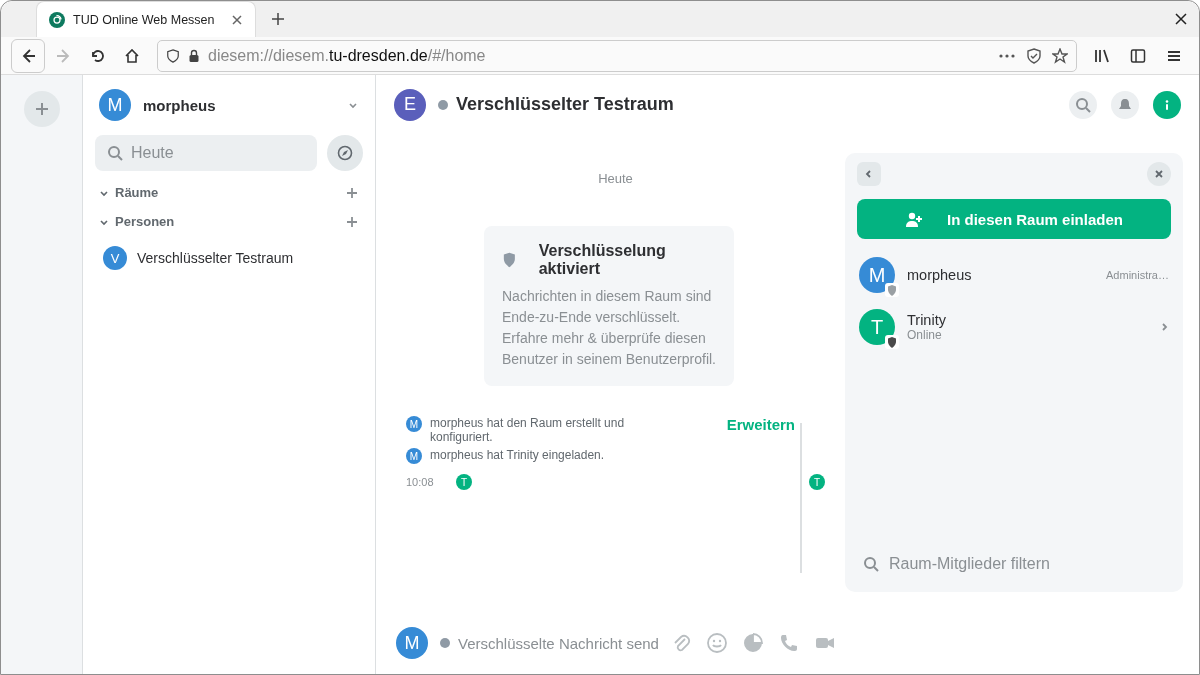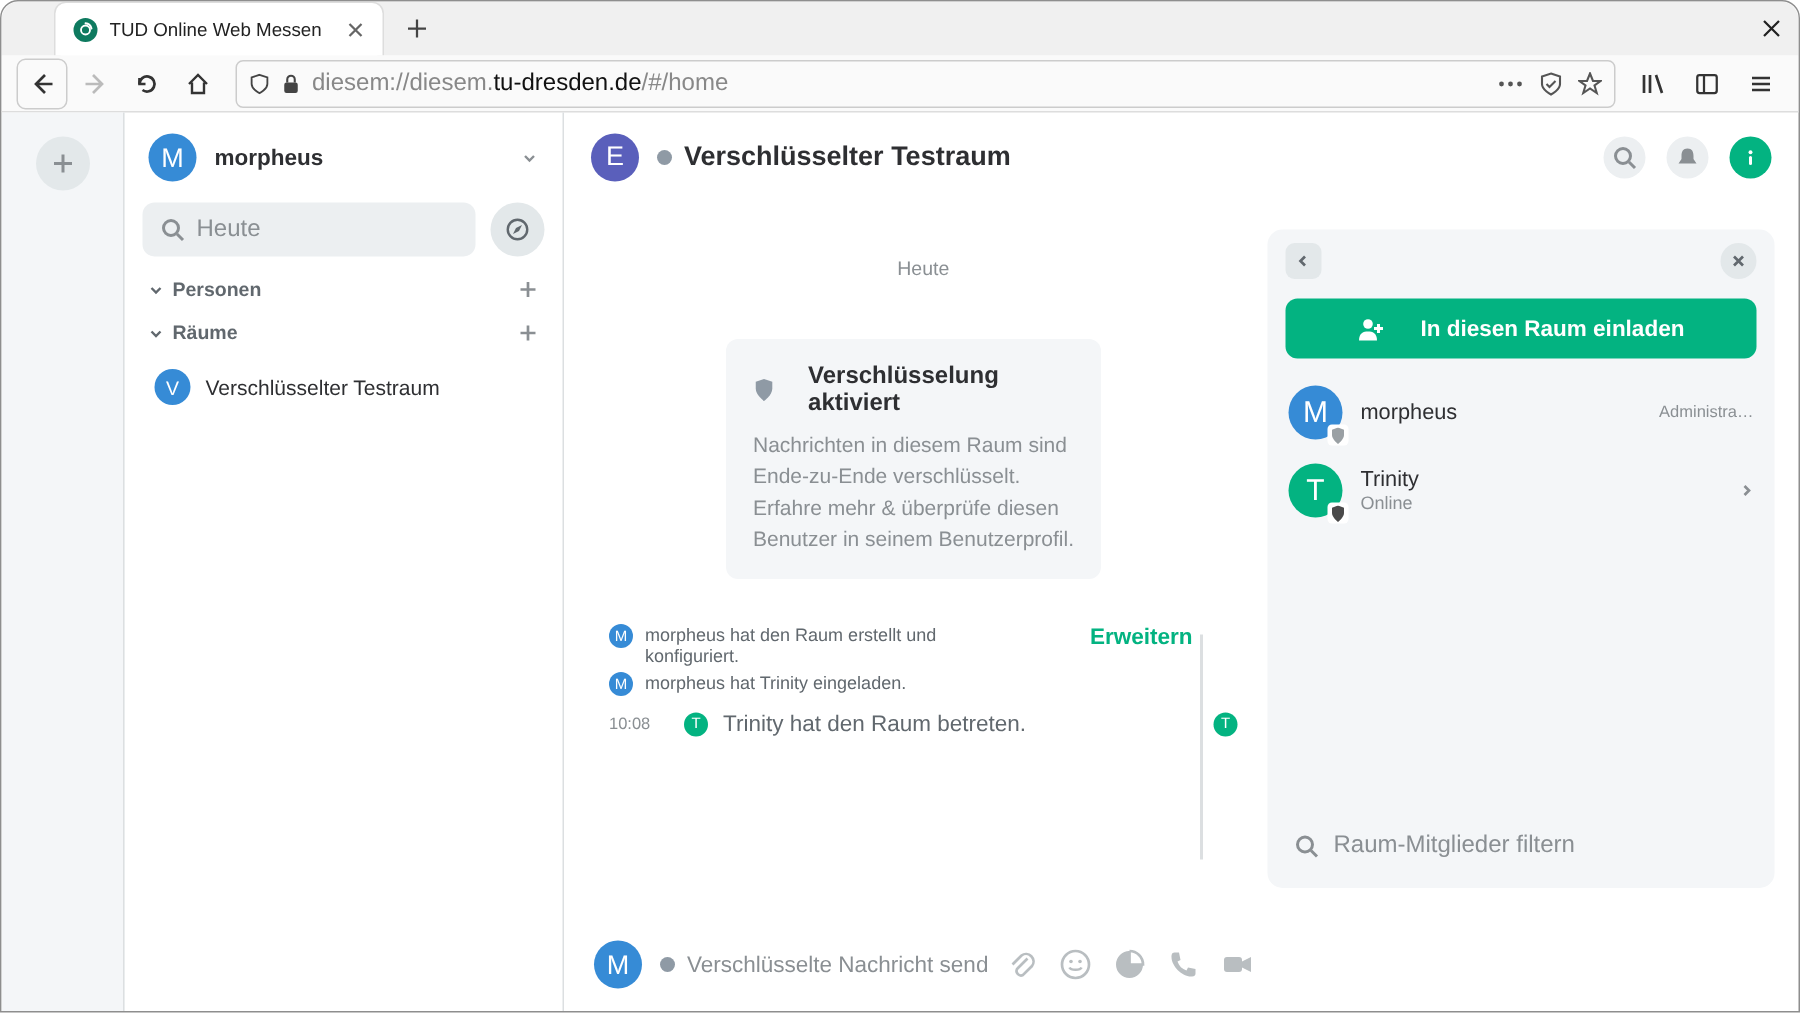--- a/index.html
+++ b/index.html
@@ -234,34 +234,34 @@
             <circle cx="8" cy="8" r="6.5" fill="none" stroke="currentColor" stroke-width="1.6"></circle>
             <path d="M11 5 L7 7 L5 11 L9 9 Z" fill="currentColor"></path>
           </svg>
       </div>
     </div>
     <div class="section">
       <div class="section-head">
         <svg width="10" height="10" viewBox="0 0 10 10">
             <path d="M2 4 L5 7 L8 4" fill="none" stroke="currentColor" stroke-width="1.6"></path>
           </svg>
-        <span>Personen</span>
+        <span>Räume</span>
         <span class="plus">
             <svg width="14" height="14" viewBox="0 0 14 14">
               <path d="M7 2 V12 M2 7 H12" stroke="currentColor" stroke-width="1.8"></path>
             </svg>
           </span>
       </div>
     </div>
     <div class="section">
       <div class="section-head">
         <svg width="10" height="10" viewBox="0 0 10 10">
             <path d="M2 4 L5 7 L8 4" fill="none" stroke="currentColor" stroke-width="1.6"></path>
           </svg>
-        <span>Räume</span>
+        <span>Personen</span>
         <span class="plus">
             <svg width="14" height="14" viewBox="0 0 14 14">
               <path d="M7 2 V12 M2 7 H12" stroke="currentColor" stroke-width="1.8"></path>
             </svg>
           </span>
       </div>
     </div>
     <div class="room-item">
       <div class="avatar sm v">V</div>
       <span>Verschlüsselter Testraum</span>
@@ -314,21 +314,20 @@
             <span class="summary-text">morpheus hat den Raum erstellt und konfiguriert.</span>
           </div>
           <div class="line">
             <div class="avatar micro m">M</div>
             <span class="summary-text">morpheus hat Trinity eingeladen.</span>
           </div>
         </div>
         <div class="event-row">
           <span class="ts">10:08</span>
           <div class="avatar micro t">T</div>
-          <span class="txt">Trinity hat den Raum betreten.</span>
           <div class="avatar micro t ts-badge">T</div>
         </div>
 
       </div>
 
       <div class="right-panel">
         <div class="rp-head">
           <div class="rp-chip">
               <svg width="10" height="10" viewBox="0 0 10 10">
                 <path d="M6 2 L3 5 L6 8" fill="none" stroke="currentColor" stroke-width="1.8"></path>

